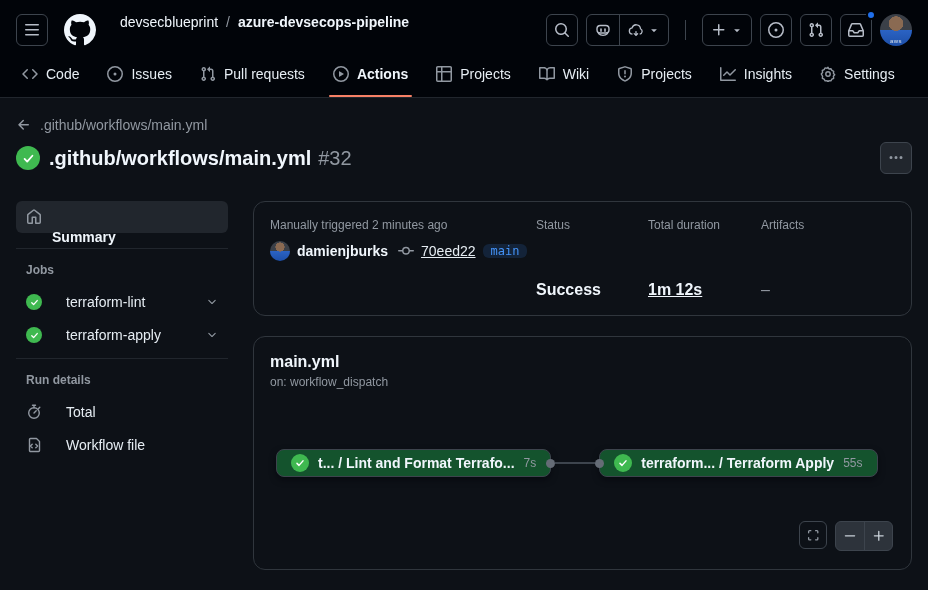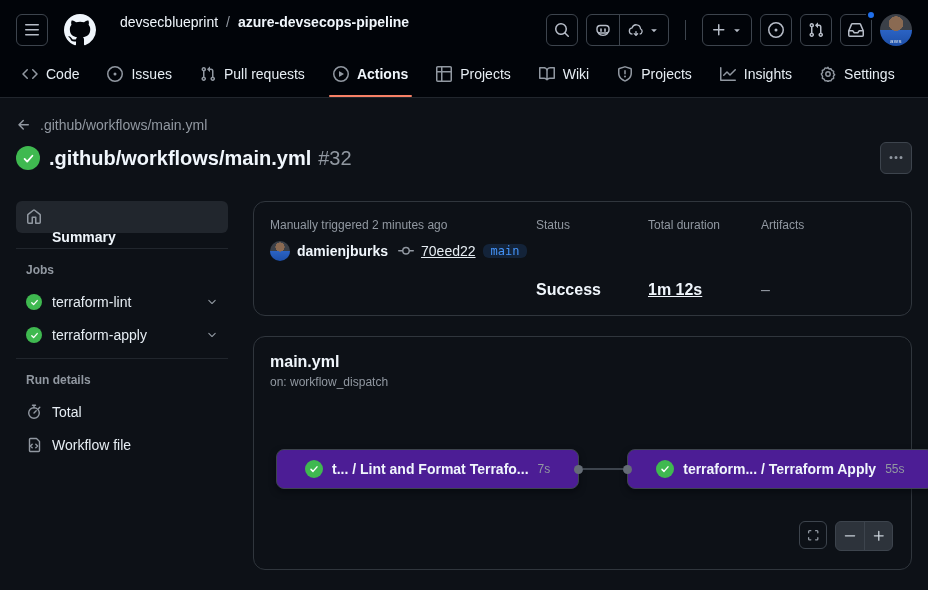--- a/index.html
+++ b/index.html
@@ -94,21 +94,21 @@
   .sidebar { width:212px; flex:none; }
   .sb-summary {
     display:flex; align-items:center; gap:10px; height:32px; padding:0 10px;
     background:#21262d; border-radius:6px; cursor:pointer;
   }
   .sb-summary .s-label { font-weight:600; color:#f0f6fc;margin-top:39px; }
   .sb-ico { color:#9198a1; flex:none; }
   .sb-section { border-top:1px solid #21262d; margin-top:15px; padding-top:14px; }
   .sb-heading { font-size:12px; font-weight:600; color:#9198a1; padding-left:10px; }
   .sb-item {
-    display:flex; align-items:center; gap:10px; padding:0 10px;
+    display:flex; align-items:center; gap:24px; padding:0 10px;
     margin-top:17px; cursor:pointer; color:#e6edf3;
   }
   .sb-item .chev { margin-left:auto; color:#9198a1; }
   .check16 { width:16px; height:16px; flex:none; }
   .checkc {
     border-radius:50%; background:#3fb950; display:flex;
     align-items:center; justify-content:center; flex:none;
   }
 
   
@@ -134,22 +134,22 @@
     font-family:"DejaVu Sans Mono",monospace; font-size:12px; color:#4493f8;
     background:rgba(56,139,253,0.15); border-radius:6px; padding:0 8px; cursor:pointer;
   }
 
   
   .graph-card { margin-top:20px; height:234px; position:relative; padding:16px; }
   .wf-name { font-size:16px; font-weight:700; color:#f0f6fc; }
   .wf-trigger { font-size:12px; color:#9198a1; margin-top:4px; }
   .nodes-row { display:flex; align-items:center; margin-top:60px; margin-left:6px; }
   .job-node {
-    height:40px; background:#4c1d95; border:1px solid #3d444d; border-radius:8px;
-    display:flex; align-items:center; gap:9px; padding:0 28px; cursor:pointer;
+    height:28px; background:#14532d; border:1px solid #3d444d; border-radius:8px;
+    display:flex; align-items:center; gap:9px; padding:0 14px; cursor:pointer;
     box-shadow:0 3px 6px rgba(1,4,9,.5); position:relative; z-index:1; flex:none;
   }
   .check18 { width:18px; height:18px; }
   .node-label { font-weight:700; color:#f0f6fc; white-space:nowrap; }
   .node-time { font-size:12px; color:#9198a1; }
   .edge { display:flex; align-items:center; z-index:2; margin:0 -5px; position:relative; }
   .edge .dot { width:9px; height:9px; border-radius:50%; background:#656c76; flex:none; }
   .edge .line { width:40px; height:2px; background:#3d444d; }
   .graph-controls { position:absolute; right:18px; bottom:18px; display:flex; gap:8px; }
   .ctl-btn {

